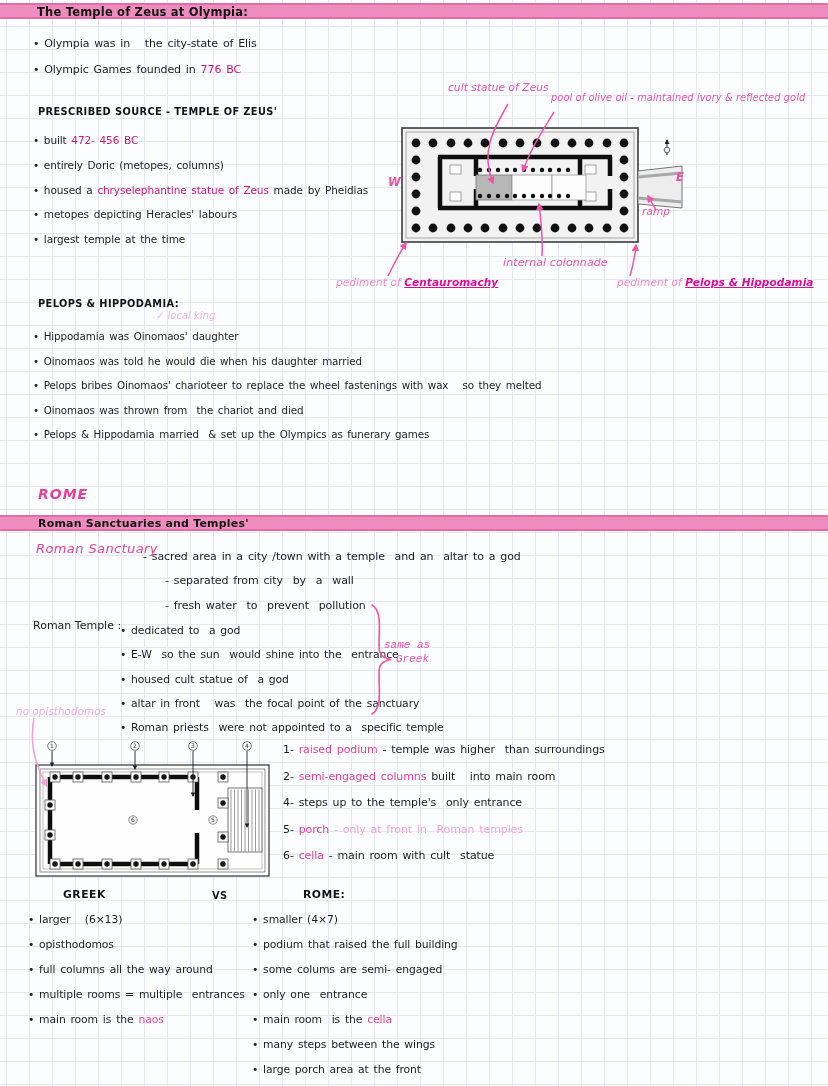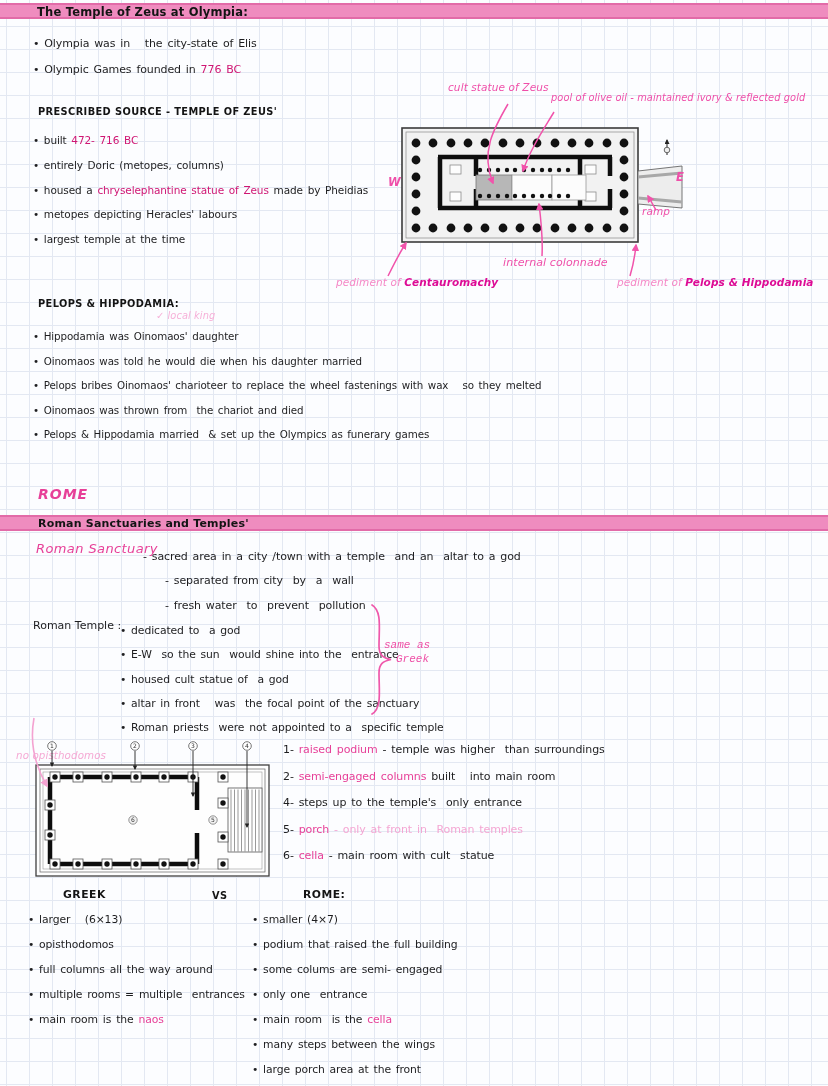--- a/index.html
+++ b/index.html
@@ -38,21 +38,21 @@
   .comp-h{position:absolute;font-size:10.8px;font-weight:bold;color:#141414;letter-spacing:.5px;}
   
   .cursive-p{font-style:italic;color:#e74098;}
   .rome-h{left:38px;top:486px;font-size:14px;font-weight:bold;letter-spacing:1px;}
   .sanct-term{left:36px;top:541px;font-size:13px;font-weight:normal;letter-spacing:.4px;}
   .rtemple-label{position:absolute;left:33px;top:619px;font-size:11px;color:#1d1d1f;}
   
   .dlabel{position:absolute;font-size:10.5px;font-style:italic;color:#ef4fa9;white-space:nowrap;letter-spacing:.1px;}
   .dlabel.big{font-size:11.5px;font-weight:bold;}
   .ped-prefix{color:#f587c6;font-style:italic;}
-  .ped-name{color:#dd0b95;font-weight:bold;font-style:italic;}
+  .ped-name{color:#dd0b95;font-weight:bold;font-style:italic;text-decoration:underline;}
   .lbl-cult{left:448px;top:81px;}
   .lbl-pool{left:551px;top:92px;font-size:9.8px;}
   .lbl-w{left:388px;top:175px;}
   .lbl-e{left:676px;top:170px;}
   .lbl-ramp{left:642px;top:205px;}
   .lbl-int{left:503px;top:256px;font-size:11px;}
   .lbl-pedw{left:336px;top:276px;font-size:10.5px;}
   .lbl-pede{left:617px;top:276px;font-size:10.5px;}
   .lbl-localking{left:156px;top:310px;font-size:9.8px;color:#f6b0d8;}
   .lbl-noopis{left:16px;top:705px;font-size:10.3px;color:#f5a9d4;}
@@ -68,21 +68,21 @@
   <div class="bar bar1"></div>
   <div class="bar-title" style="left:37px;top:5px;">The Temple of Zeus at Olympia:</div>
 
   <div class="abs intro">
       <div class="nline"><span class="ink-k">• Olympia was in   the city-state of Elis</span></div>
       <div class="nline"><span class="ink-k">• Olympic Games founded in </span><span class="ink-m">776 BC</span></div>
     </div>
 
   <div class="h-small" style="left:38px;top:106px;">PRESCRIBED SOURCE - TEMPLE OF ZEUS'</div>
   <div class="abs prescribed">
-      <div class="nline"><span class="ink-k">• built </span><span class="ink-m">472- 716 BC</span></div>
+      <div class="nline"><span class="ink-k">• built </span><span class="ink-m">472- 456 BC</span></div>
       <div class="nline"><span class="ink-k">• entirely Doric (metopes, columns)</span></div>
       <div class="nline"><span class="ink-k">• housed a </span><span class="ink-m">chryselephantine statue of Zeus</span><span class="ink-k"> made by Pheidias</span></div>
       <div class="nline"><span class="ink-k">• metopes depicting Heracles' labours</span></div>
       <div class="nline"><span class="ink-k">• largest temple at the time</span></div>
     </div>
 
   <svg class="abs" style="left:330px;top:80px;" width="470" height="220" viewBox="0 0 470 220">
     <defs>
       <marker id="ah-pink" markerWidth="5" markerHeight="5" refX="4" refY="2.5" orient="auto">
           <path d="M0,0 L5,2.5 L0,5 z" fill="#f153ab"></path>
@@ -239,21 +239,21 @@
       <div class="nline"><span class="ink-k">• Roman priests  were not appointed to a  specific temple</span></div>
     </div>
   <svg class="abs" style="left:360px;top:602px;" width="50" height="115" viewBox="0 0 50 115">
     <path d="M12,3 C22,9 19,26 19,44 C19,53 23,56 31,57.5 C23,59 19,62 19,71 C19,89 22,106 12,112" stroke="#ef58ab" stroke-width="1.7" fill="none" stroke-linecap="round"></path>
   </svg>
   <div class="brace-note">
     <div>same as</div>
     <div>Greek</div>
   </div>
 
-  <div class="dlabel lbl-noopis" style="font-style:italic;margin-top:44px;">no opisthodomos</div>
+  <div class="dlabel lbl-noopis" style="font-style:italic;">no opisthodomos</div>
   <svg class="abs" style="left:10px;top:700px;" width="280" height="185" viewBox="0 0 280 185">
 
     <g>
       <rect x="26" y="65" width="233" height="111" fill="#fefefe" stroke="#3f3f3f" stroke-width="1.3"></rect>
       <rect x="30" y="69" width="225" height="103" fill="none" stroke="#666" stroke-width="0.7"></rect>
       <rect x="33" y="72" width="219" height="97" fill="none" stroke="#999" stroke-width="0.6"></rect>
     </g>
 
     <g>
       <rect x="218" y="88" width="34" height="64" fill="#ffffff" stroke="#555" stroke-width="0.8"></rect>

